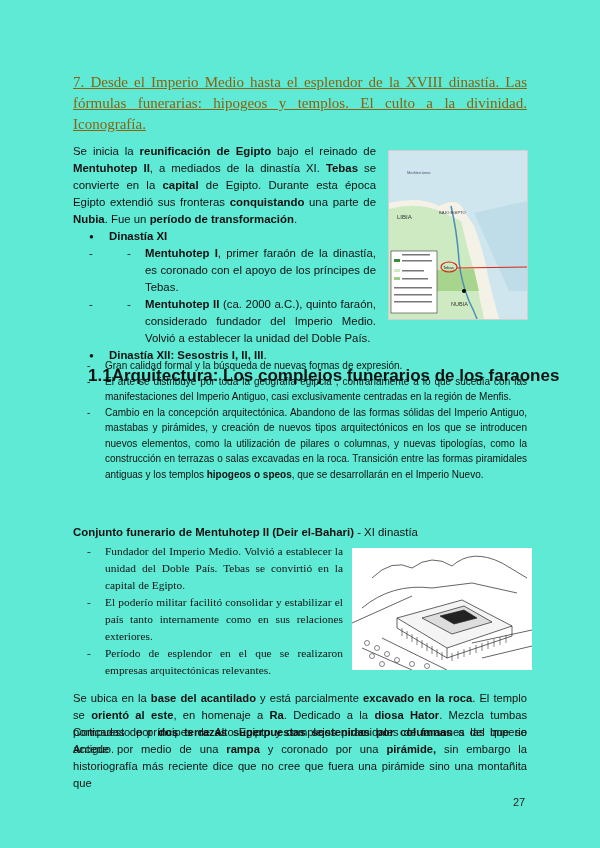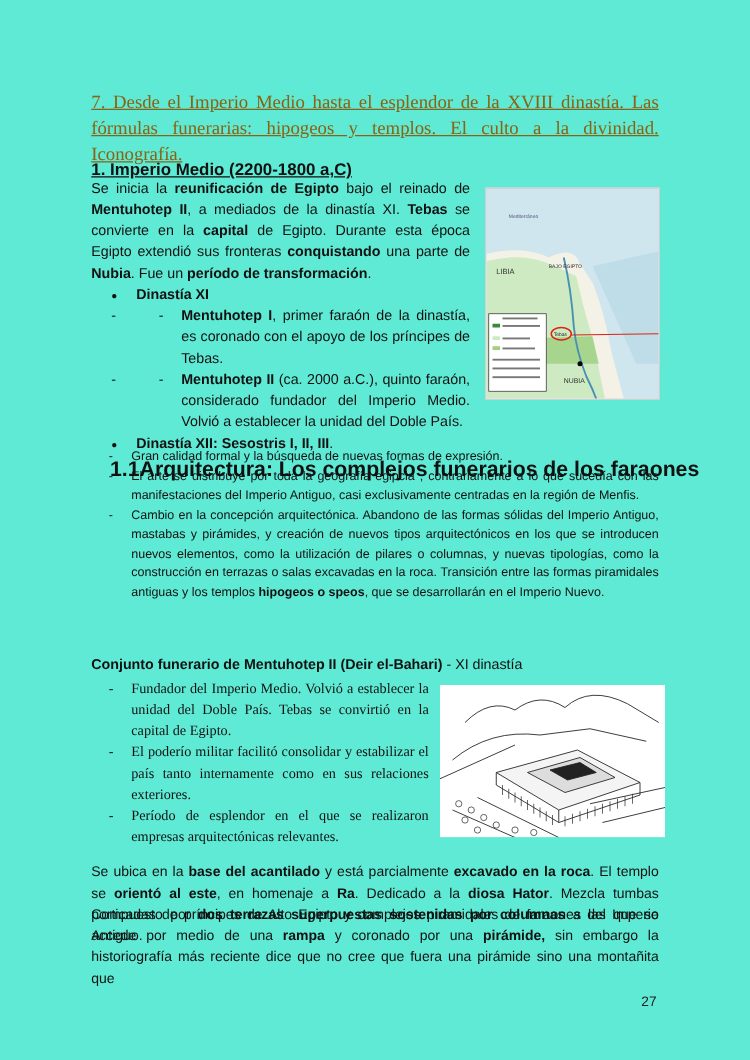--- a/index.html
+++ b/index.html
@@ -36,21 +36,20 @@
           text-align: justify; margin: 0; }
   .pnum { position: absolute; left: 513px; top: 796px; font-size: 11px; color: #222; }
 </style>
 </head>
 <body>
 
 <div class="page">
 
   <h1 class="title">7. Desde el Imperio Medio hasta el esplendor de la XVIII dinastía. Las fórmulas funerarias: hipogeos y templos. El culto a la divinidad. Iconografía.</h1>
 
-  <h2 class="h1">1. Imperio Medio (2200-1800 a,C)</h2>
 
   <p class="intro"><span>Se inicia la </span><span class="b">reunificación de Egipto</span><span> bajo el reinado de </span><span class="b">Mentuhotep II</span><span>, a mediados de la dinastía XI. </span><span class="b">Tebas</span><span> se convierte en la </span><span class="b">capital</span><span> de Egipto. Durante esta época Egipto extendió sus fronteras </span><span class="b">conquistando</span><span> una parte de </span><span class="b">Nubia</span><span>. Fue un </span><span class="b">período de transformación</span><span>.</span></p>
 
   <ul class="dots" style="top:228px; width:303px;">
     <li>
       <span class="b">Dinastía XI</span>
       <ul class="dash" style="margin-left:-36px; width:303px;">
         <li style="padding-left:72px;">
           <span style="position:absolute;left:54px;">-</span>
           <span class="b">Mentuhotep I</span><span>, primer faraón de la dinastía, es coronado con el apoyo de los príncipes de Tebas.</span>

